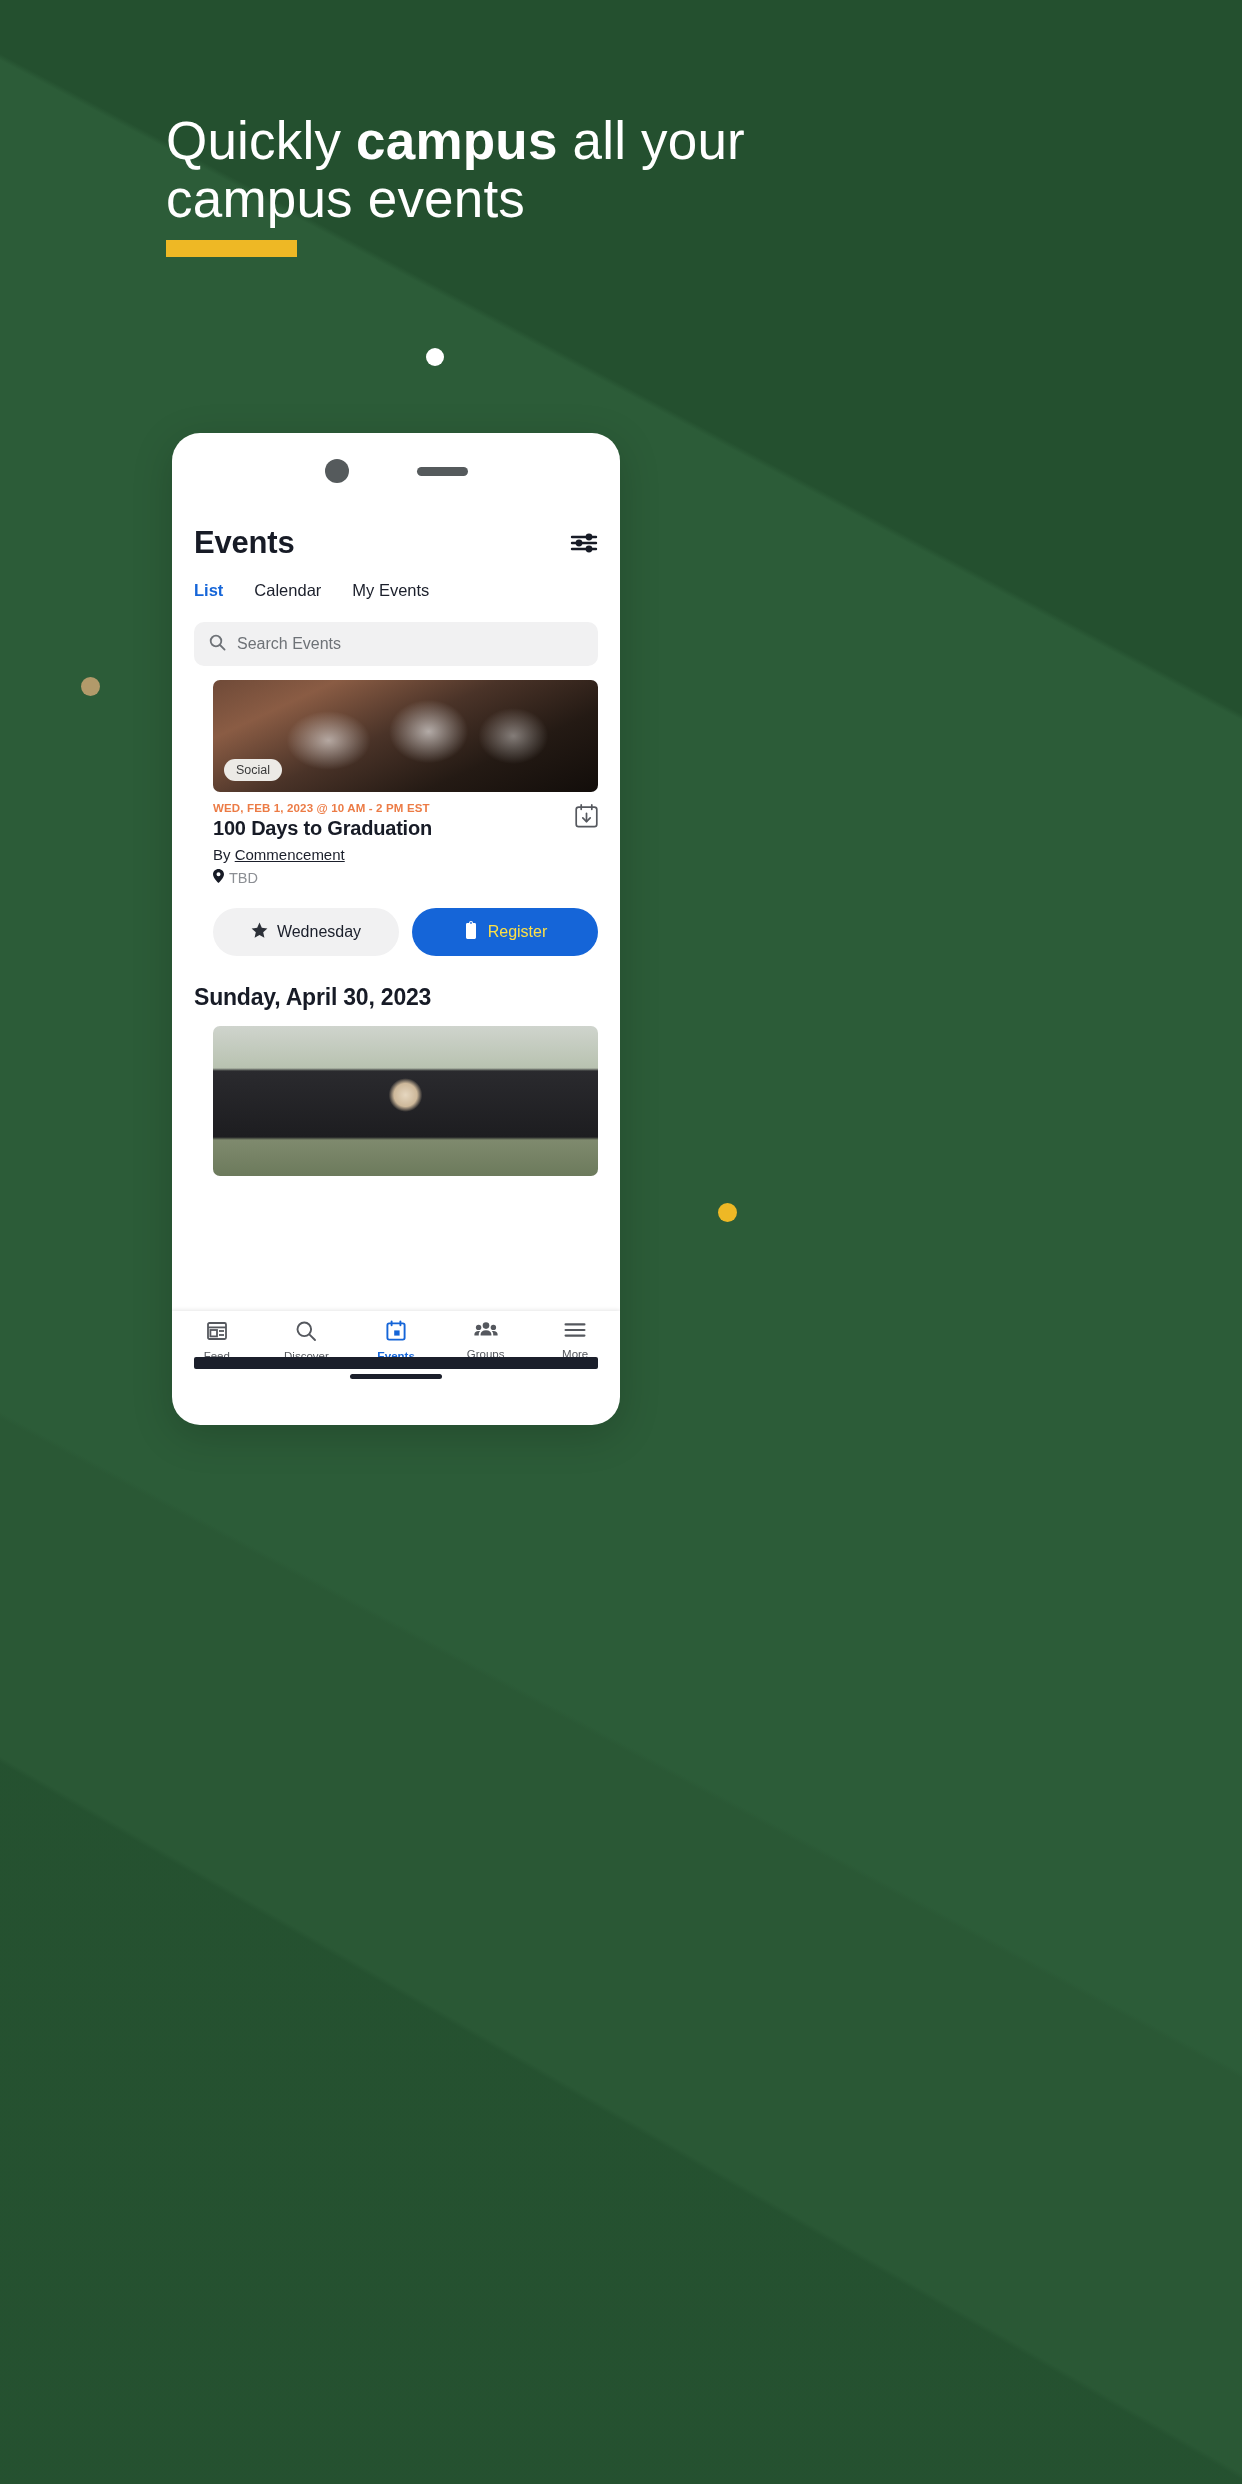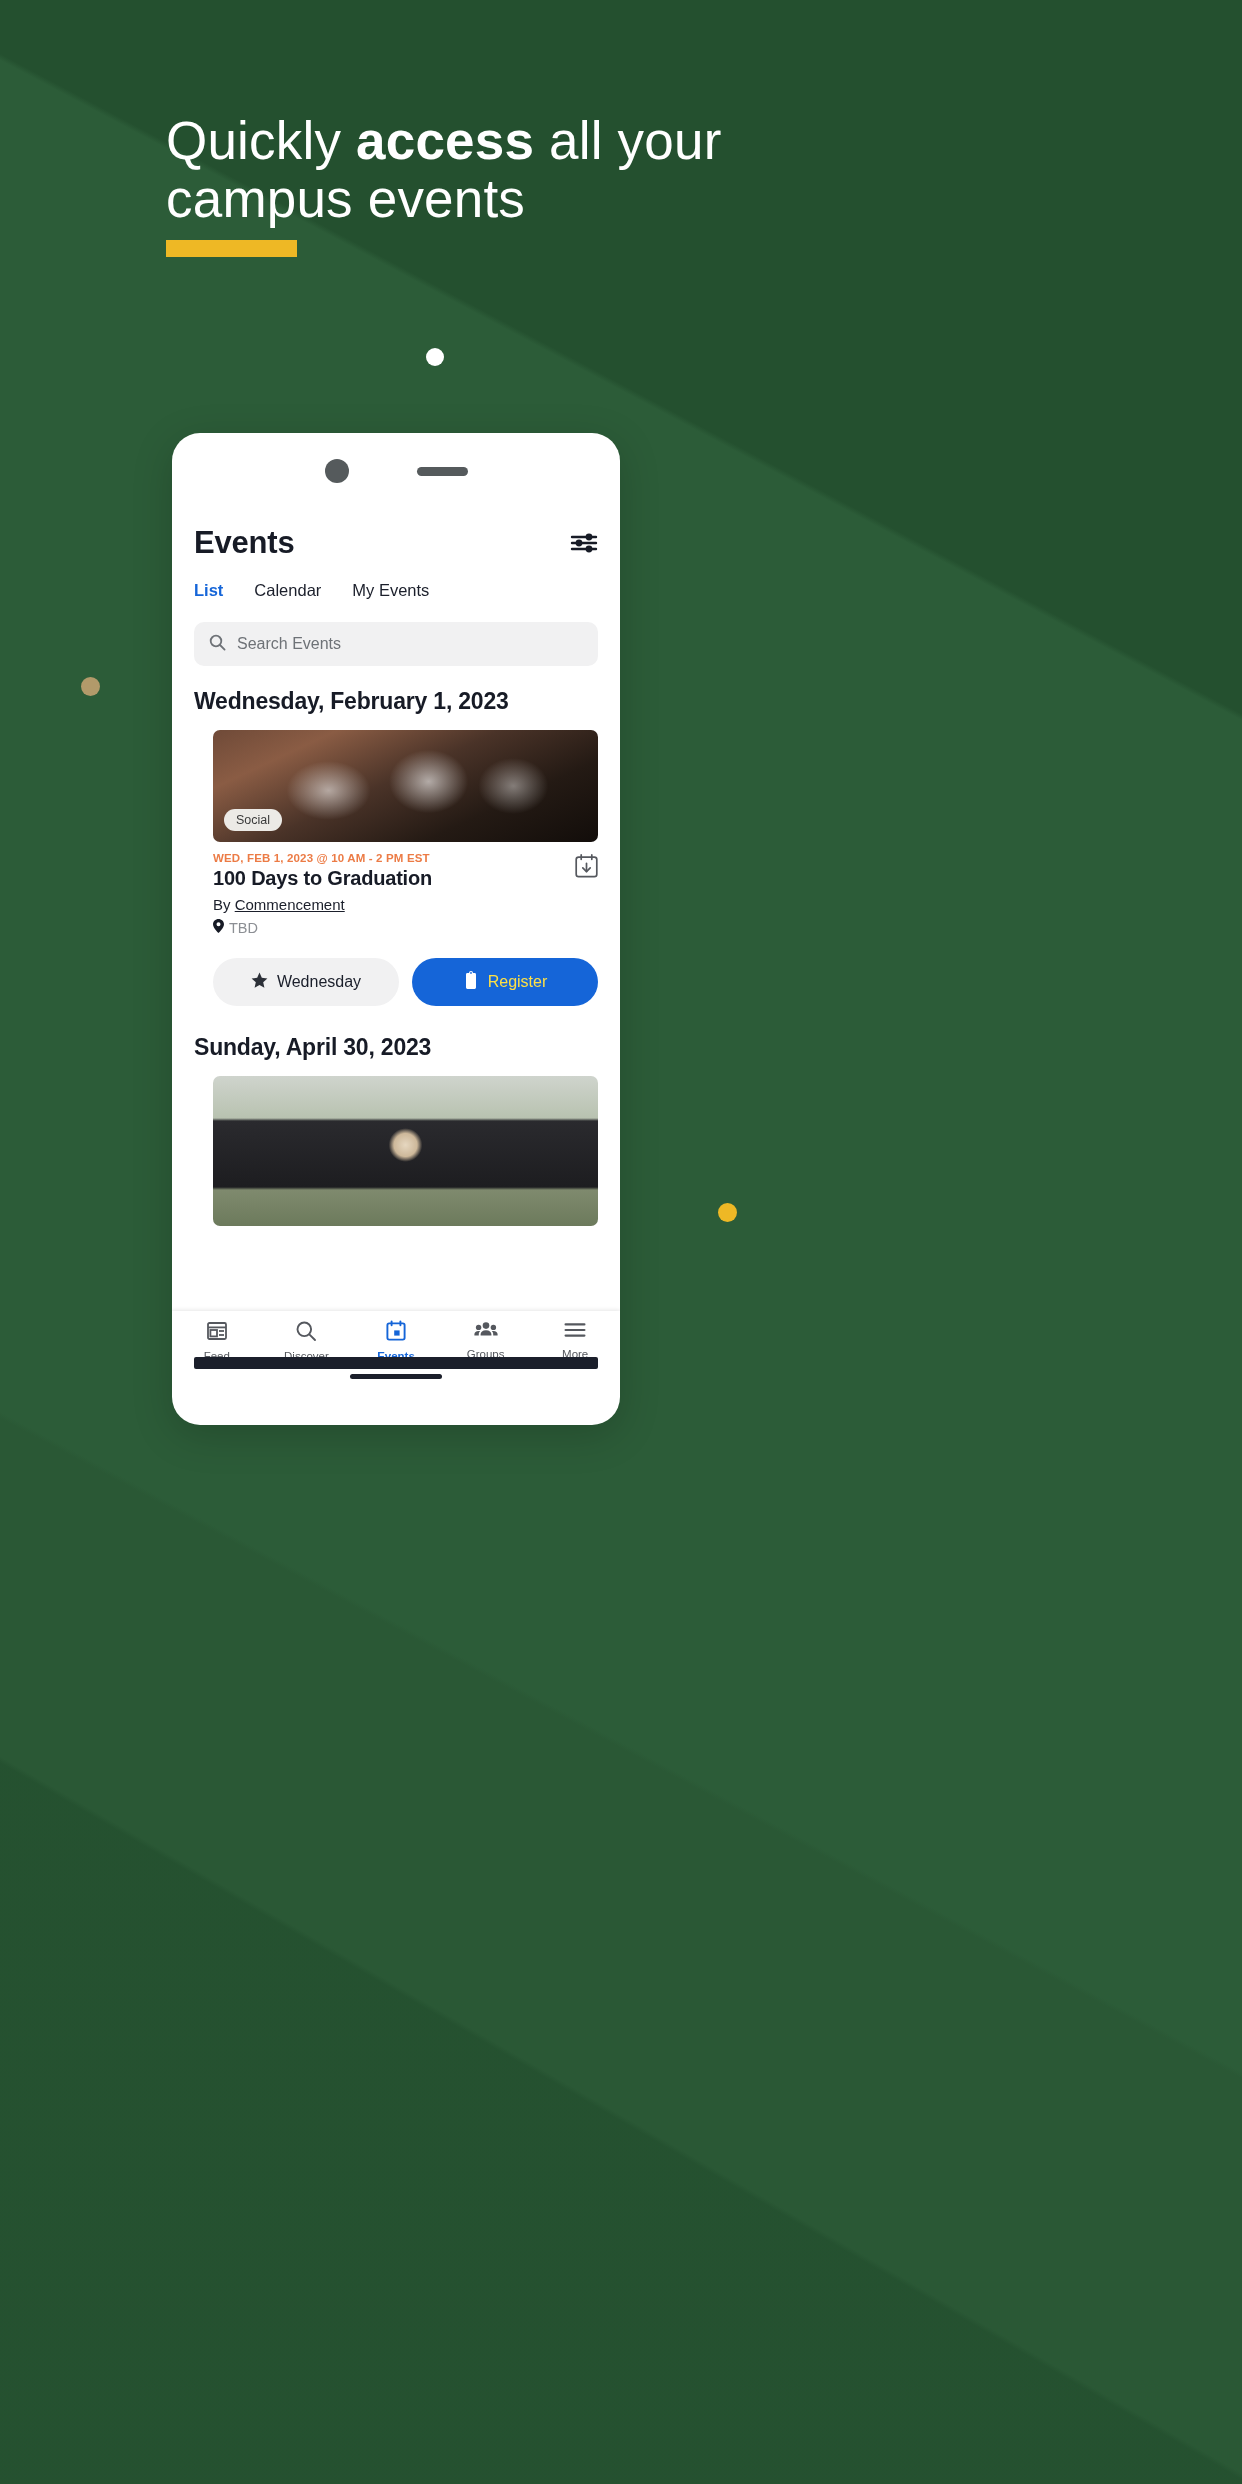--- a/index.html
+++ b/index.html
@@ -190,21 +190,21 @@
 </head>
 <body>
 
 <div class="bg-wrap">
   <div class="bg-diag-top"></div>
   <div class="bg-diag-bottom"></div>
   <div class="bg-diag-lower"></div>
 </div>
 
 <div class="headline">
-  <span>Quickly </span><b>access</b><span> all your campus events</span>
+  <span>Quickly </span><b>campus</b><span> all your campus events</span>
 </div>
 <div class="accent-bar"></div>
 
 <div class="dot-white"></div>
 <div class="dot-tan"></div>
 <div class="dot-yellow"></div>
 
 <div class="phone">
 
   <div class="phone-notch-row">
@@ -239,21 +239,20 @@
         <span>
           <svg width="17" height="17" viewBox="0 0 17 17" fill="none" stroke="#6e7277" stroke-width="1.8">
             <circle cx="7" cy="7" r="5.3"></circle>
             <line x1="11" y1="11" x2="15.6" y2="15.6" stroke-linecap="round"></line>
           </svg>
         </span>
         <span class="ph">Search Events</span>
       </div>
     </div>
 
-    <div class="date-head">Wednesday, February 1, 2023</div>
 
     <div class="event-card">
       <div class="event-img champagne">
         <div class="badge">Social</div>
       </div>
 
       <div class="meta-row">
         <div>
           <div class="evt-time">WED, FEB 1, 2023 @ 10 AM - 2 PM EST</div>
           <div class="evt-title">100 Days to Graduation</div>

